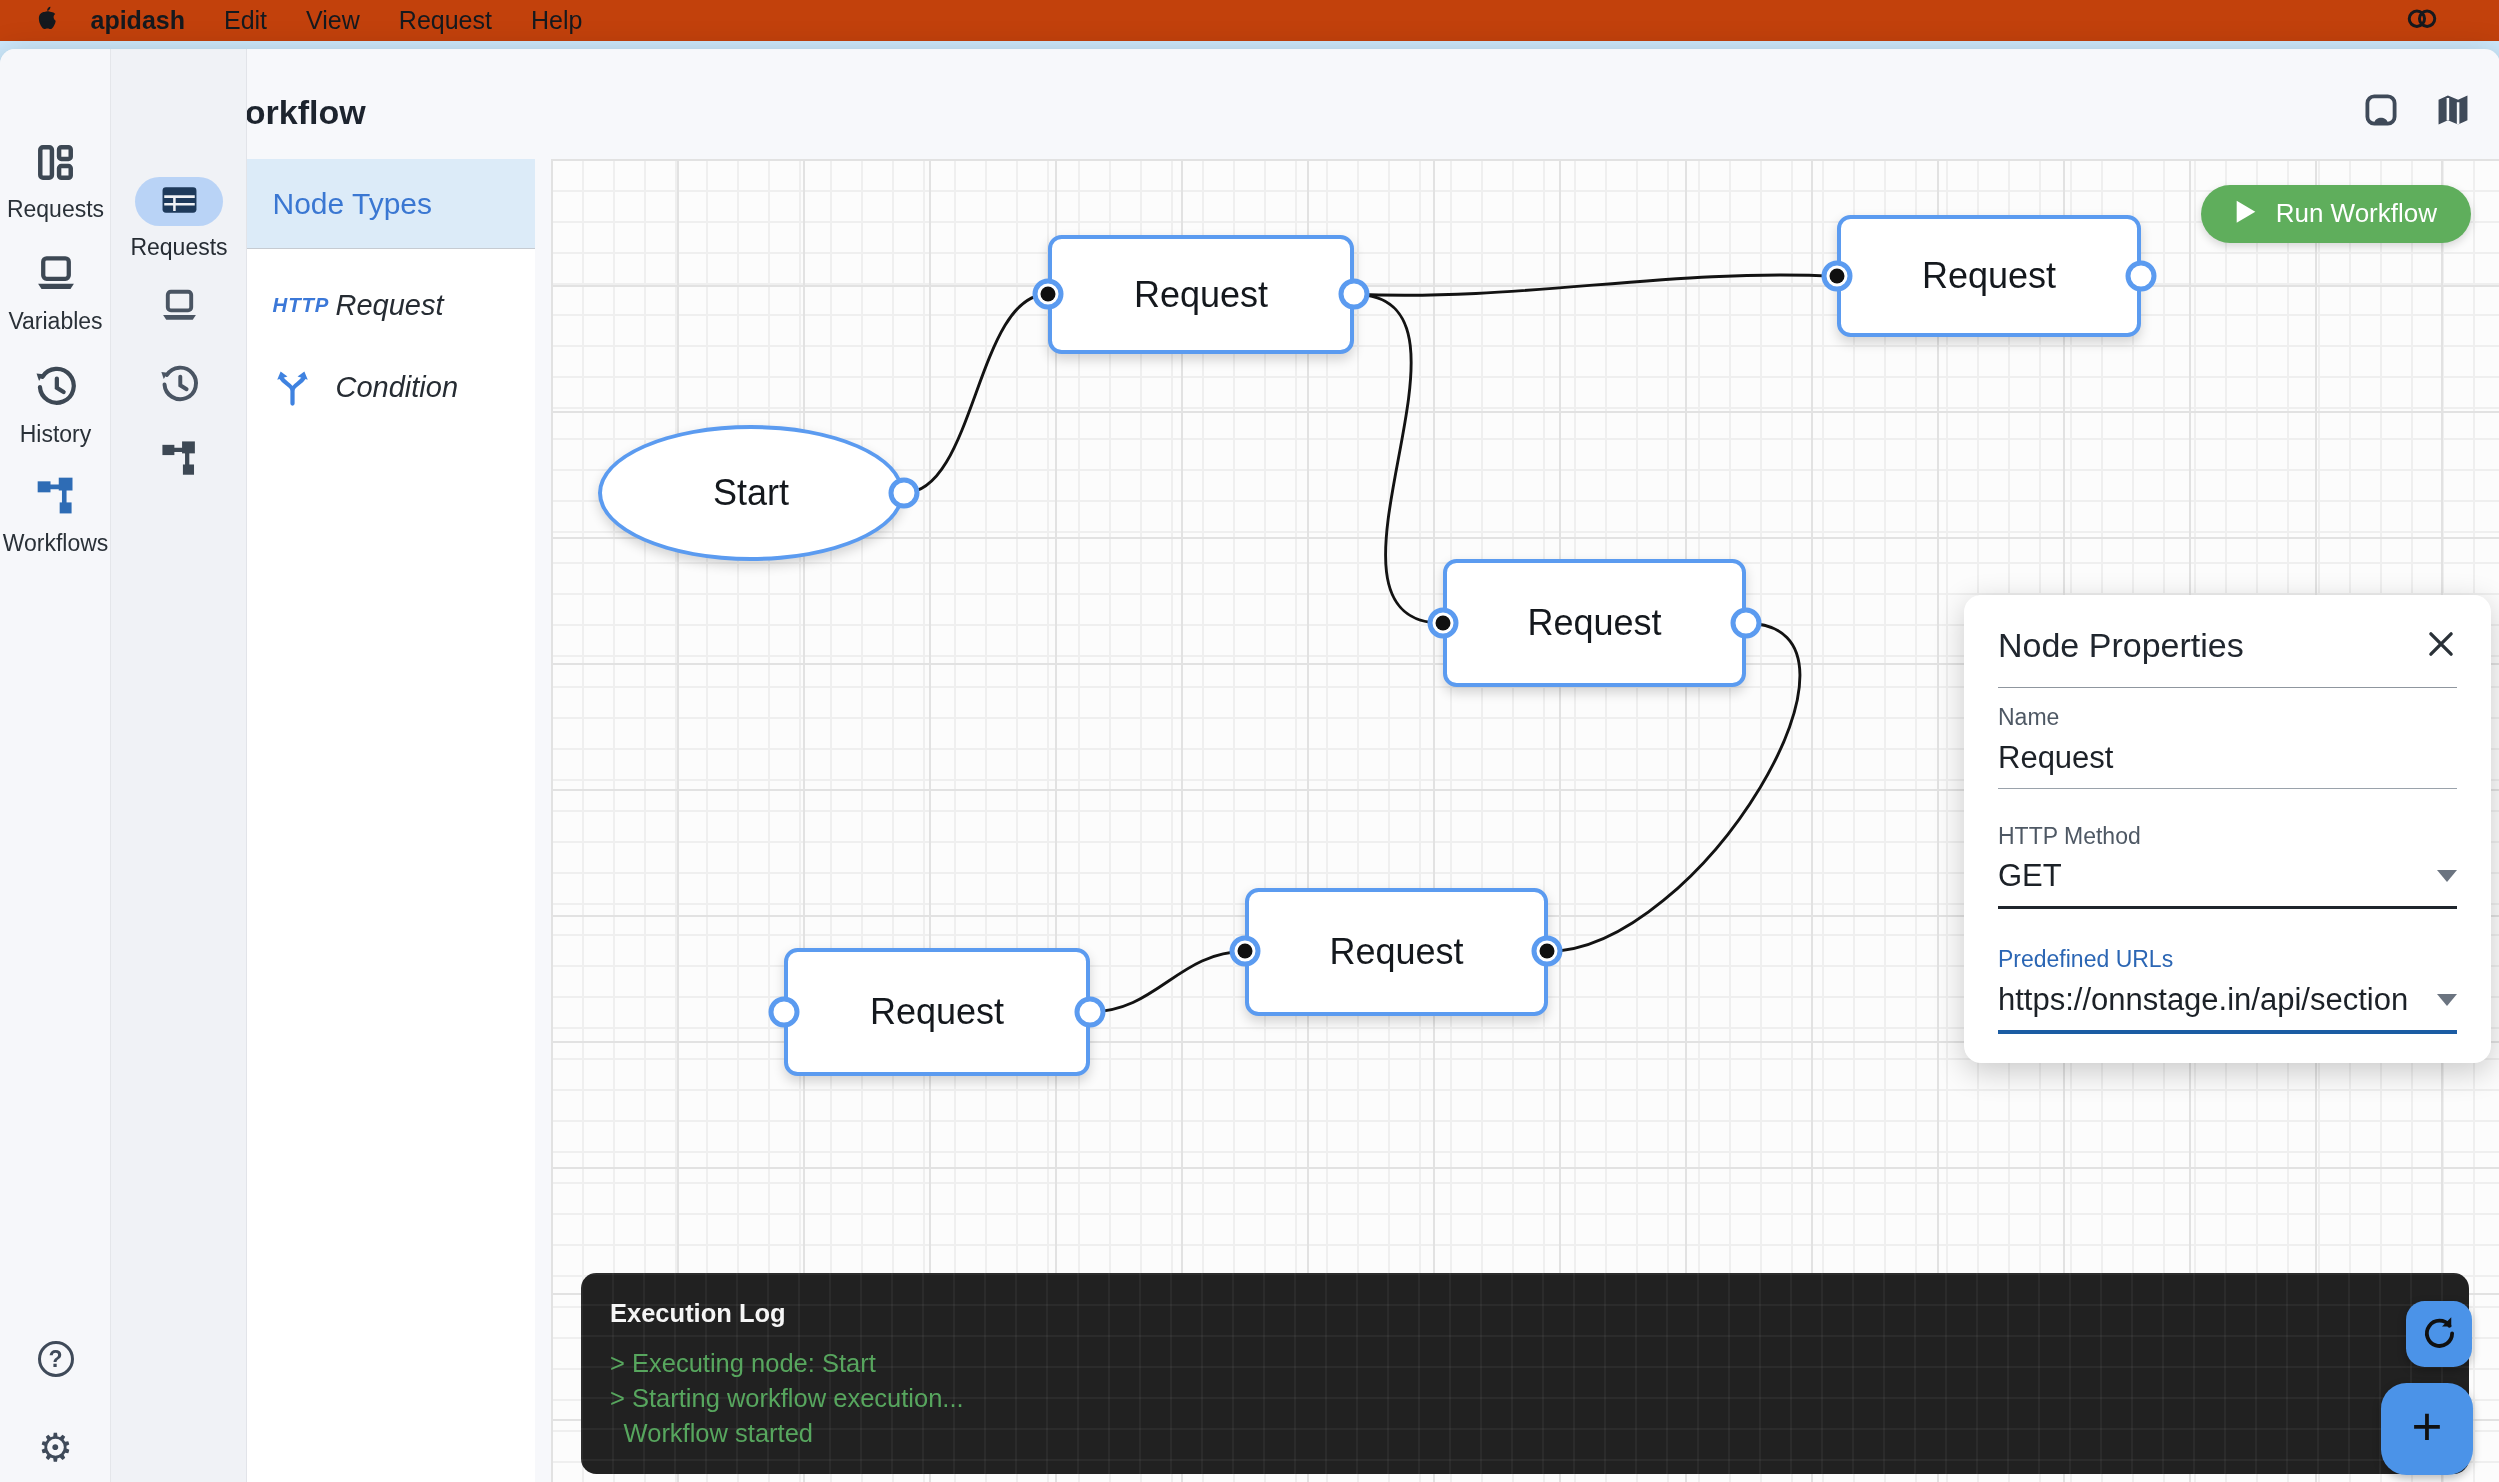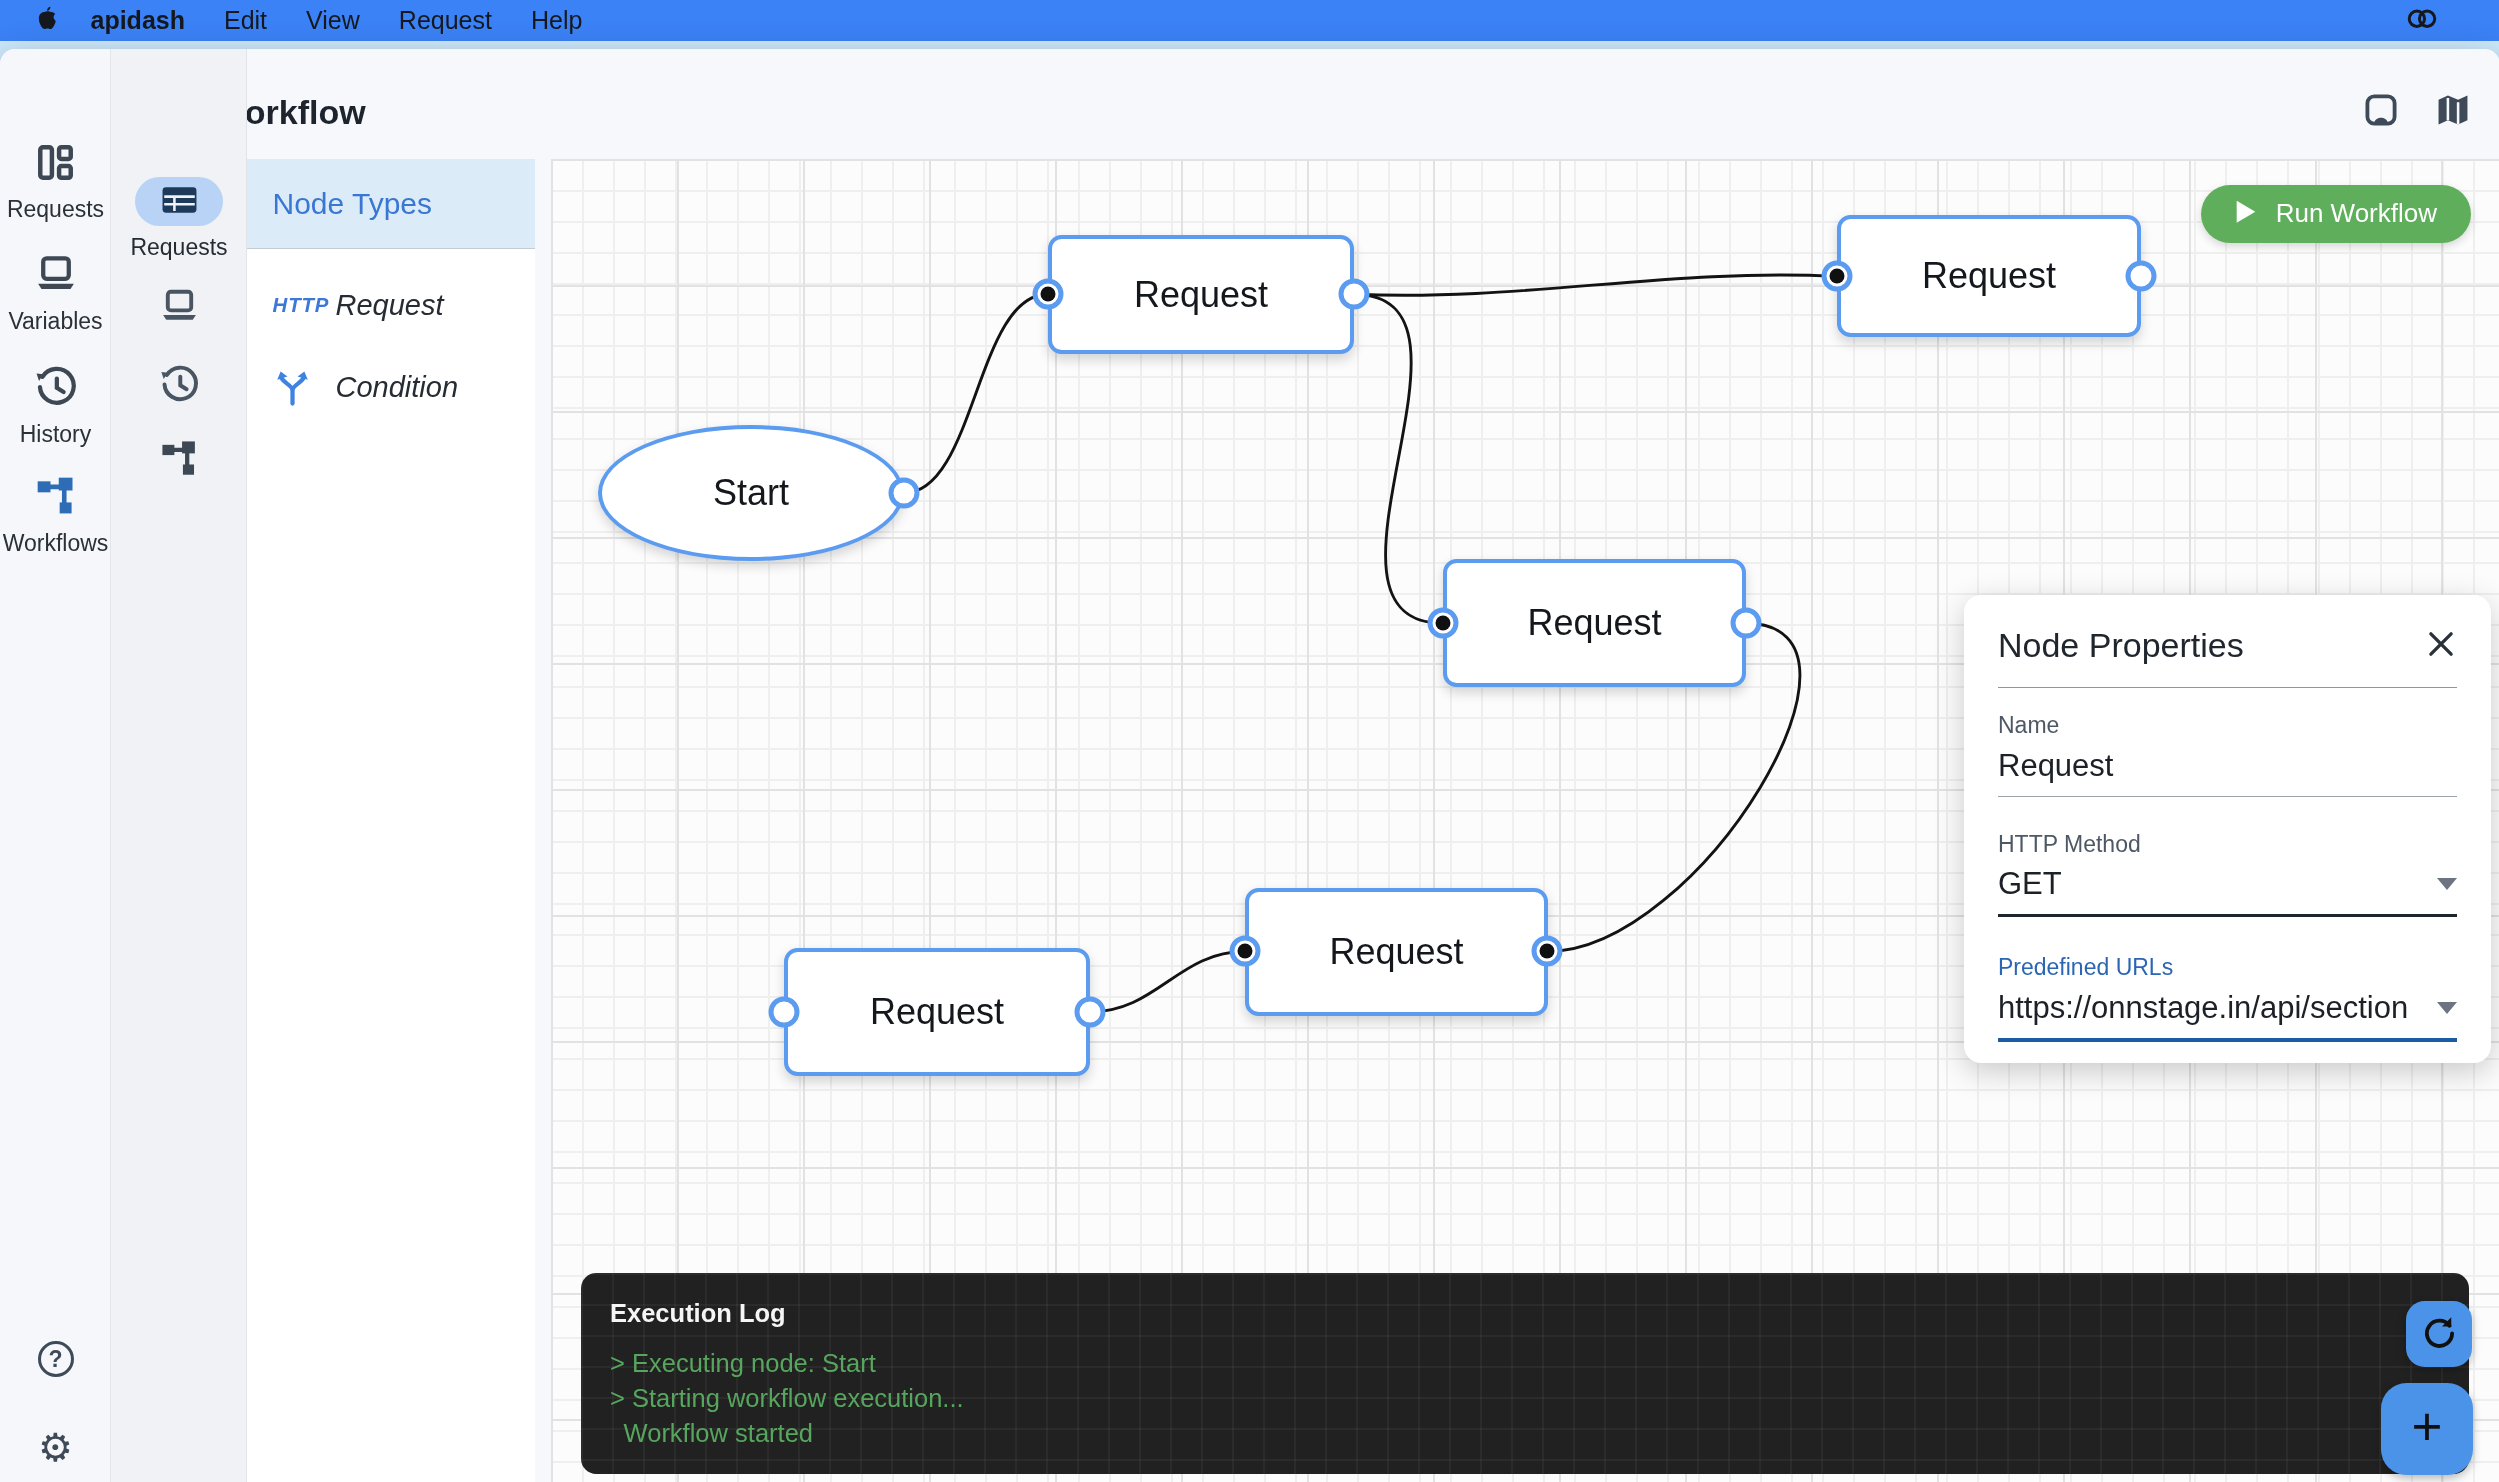--- a/index.html
+++ b/index.html
@@ -1,21 +1,21 @@
 <!DOCTYPE html>
 <html style="font-size:13.6px"><head>
 <meta charset="utf-8">
 <style>
   * { margin:0; padding:0; box-sizing:border-box; }
   html,body { width:2500px; height:1483px; overflow:hidden; background:#cde9fc;
               font-family:"Liberation Sans", sans-serif; }
 
   
   .menubar { position:absolute; top:0; left:0; width:2500px; height:41px;
-             background:#3b82f6; display:flex; align-items:center; color:#15191e; }
+             background:#c2410c; display:flex; align-items:center; color:#15191e; }
   .mb-left { display:flex; align-items:center; gap:0; padding-left:34px; }
   .mb-app { font-weight:700; font-size:25px; margin-left:31px; }
   .mb-item { font-size:25px; margin-left:39px; }
   .mb-right { margin-left:auto; display:flex; align-items:center; gap:31px; padding-right:24px;flex-direction:column; }
   .mb-right svg { display:block; }
   .mb-time { font-size:25.5px; }
   .siri-orb { width:25.5px; height:25.5px; border-radius:50%;
               background:radial-gradient(circle at 32% 32%, #8fd0f6, #ce6ff0 55%, #e4659d 85%); }
 
   
@@ -385,21 +385,21 @@
       <div class="props-head">
         <span class="props-title">Node Properties</span>
         <span>
           <svg width="32" height="32" viewBox="0 0 38 38">
               <path d="M7 7l24 24M31 7L7 31" stroke="#2a3138" stroke-width="4" stroke-linecap="round"></path>
             </svg>
         </span>
       </div>
       <div class="props-divider"></div>
 
-      <div style="margin-top:24px;">
+      <div style="margin-top:16px;">
         <div class="fld-label">Name</div>
         <div class="fld-value-row u-gray">
           <span class="fld-value">Request</span>
         </div>
       </div>
 
       <div style="margin-top:34px;">
         <div class="fld-label">HTTP Method</div>
         <div class="fld-value-row u-dark">
           <span class="fld-value">GET</span>

